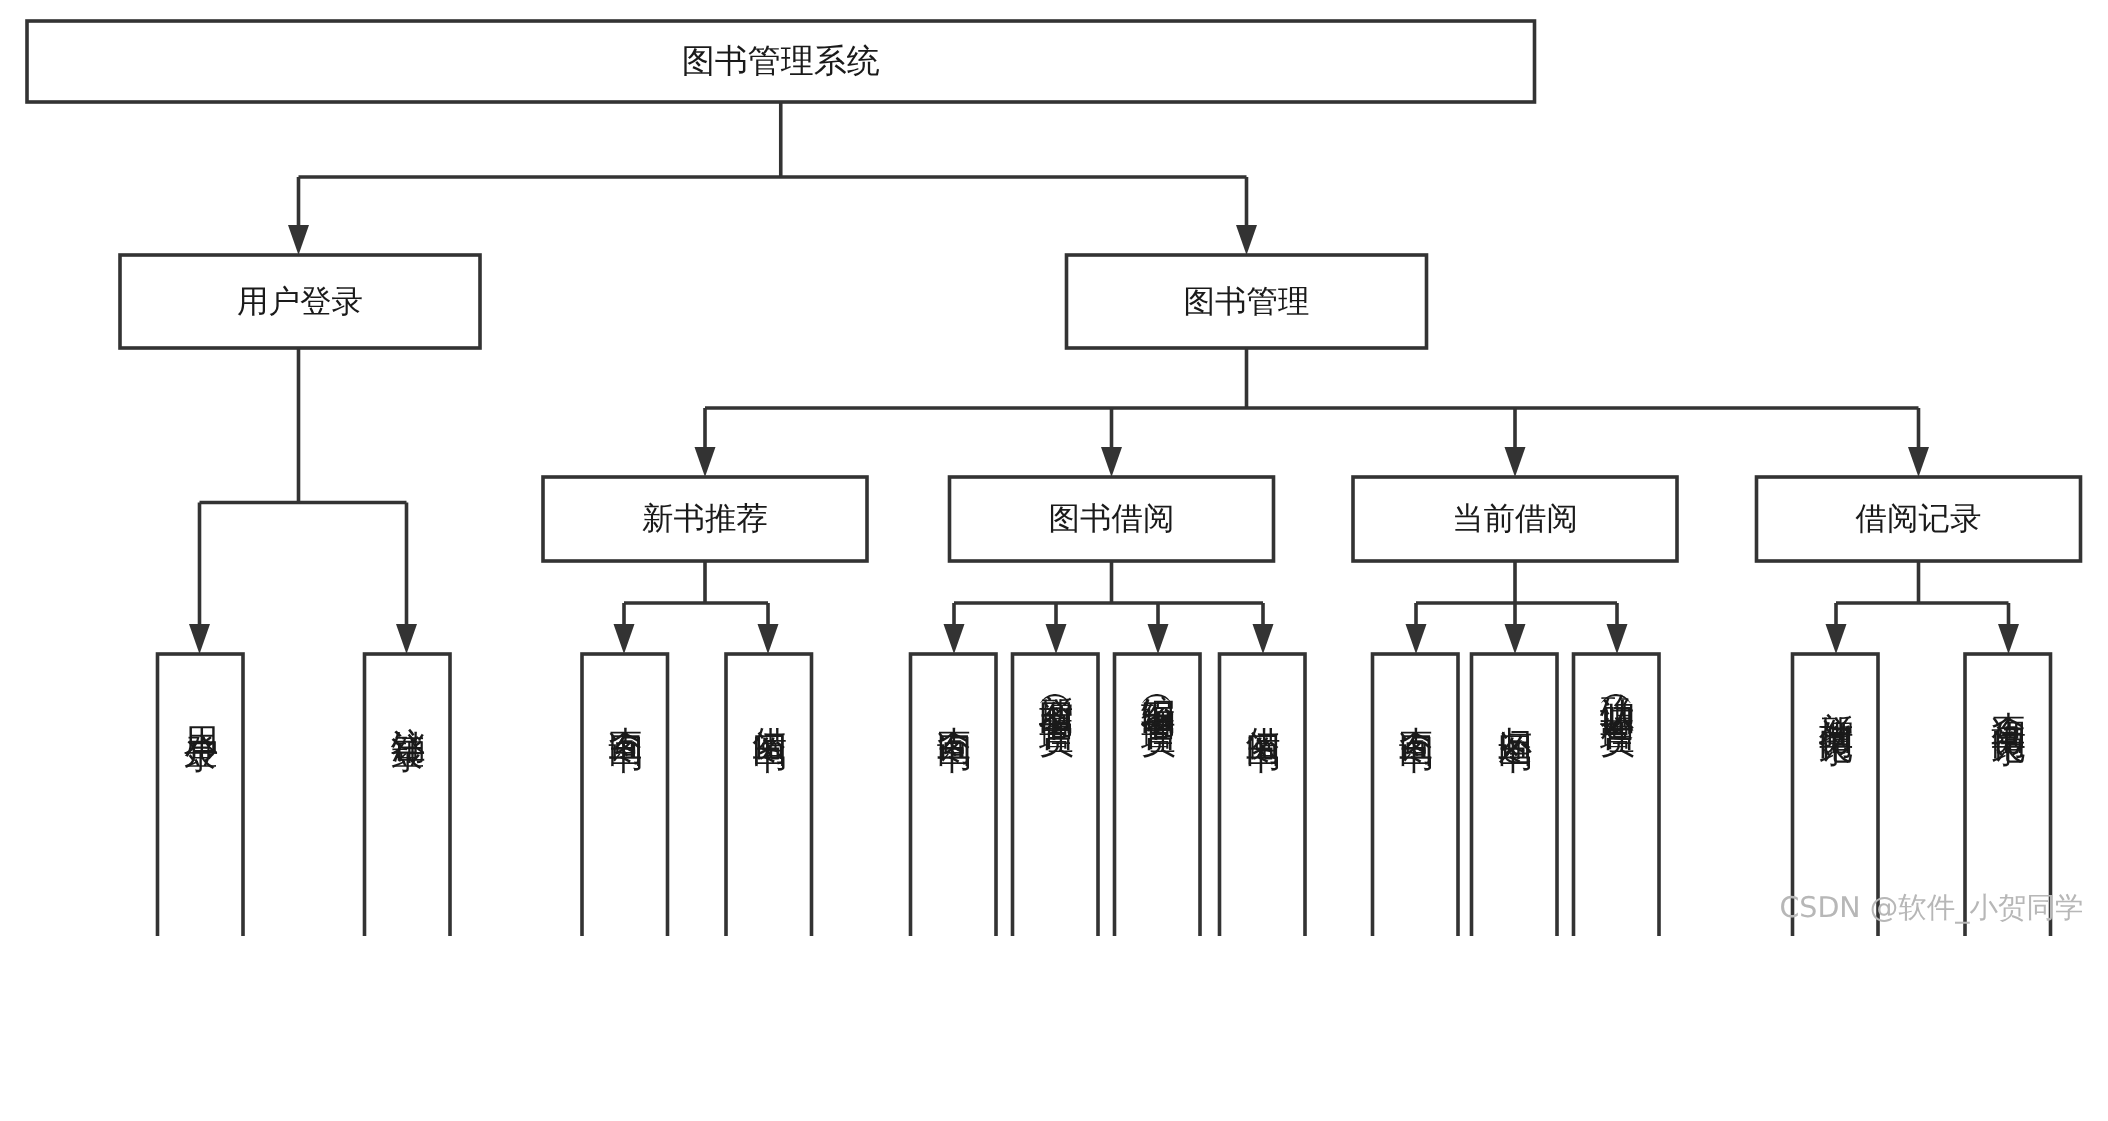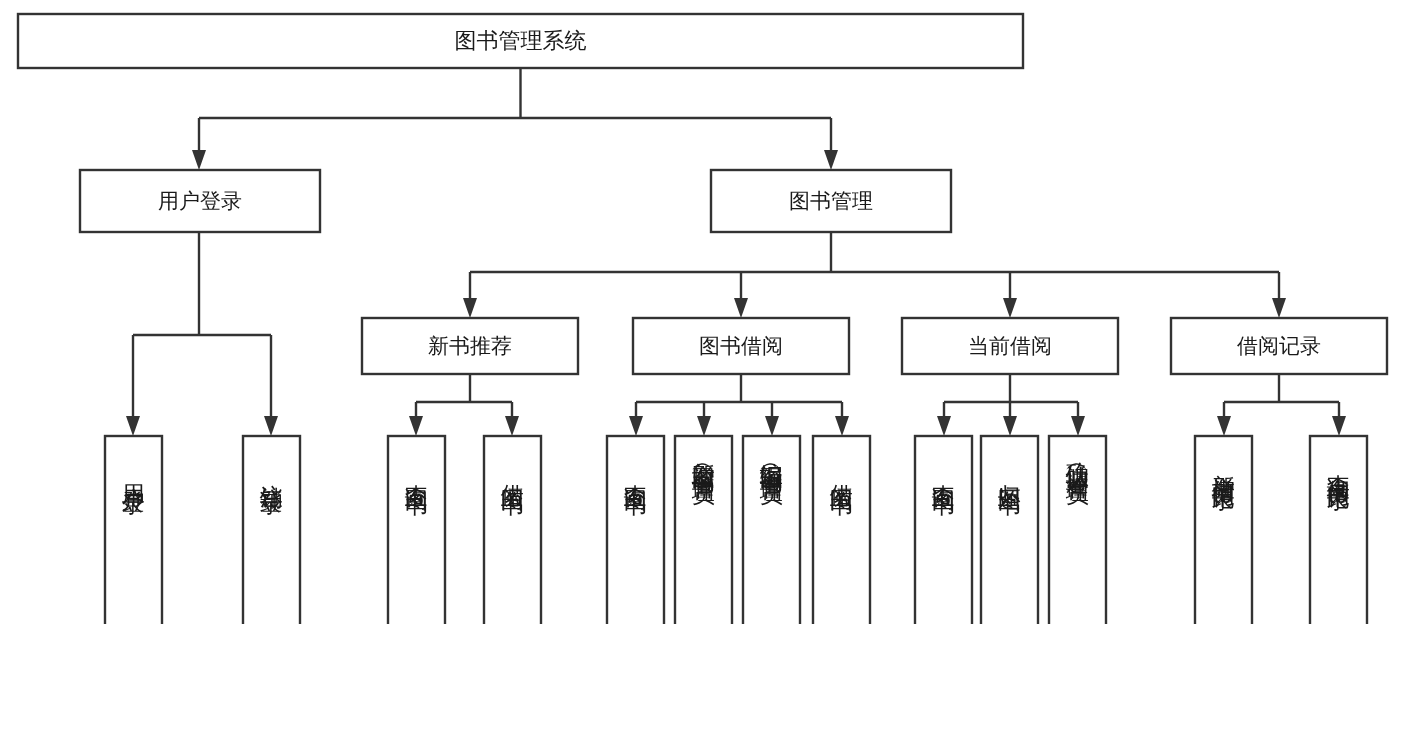--- a/index.html
+++ b/index.html
@@ -230,13 +230,14 @@
     <span class="vert-label">确认归还（管理员）</span>
   </div>
 
   <div class="vert-label-wrap" style="left:1195px; top:456px; width:57px; height:274px;">
     <span class="vert-label">新增借阅记录</span>
   </div>
   <div class="vert-label-wrap" style="left:1310px; top:456px; width:57px; height:274px;">
     <span class="vert-label">查询借阅记录</span>
   </div>
 
+  <div class="watermark">CSDN @软件_小贺同学</div>
 </div>
 
 </body></html>

